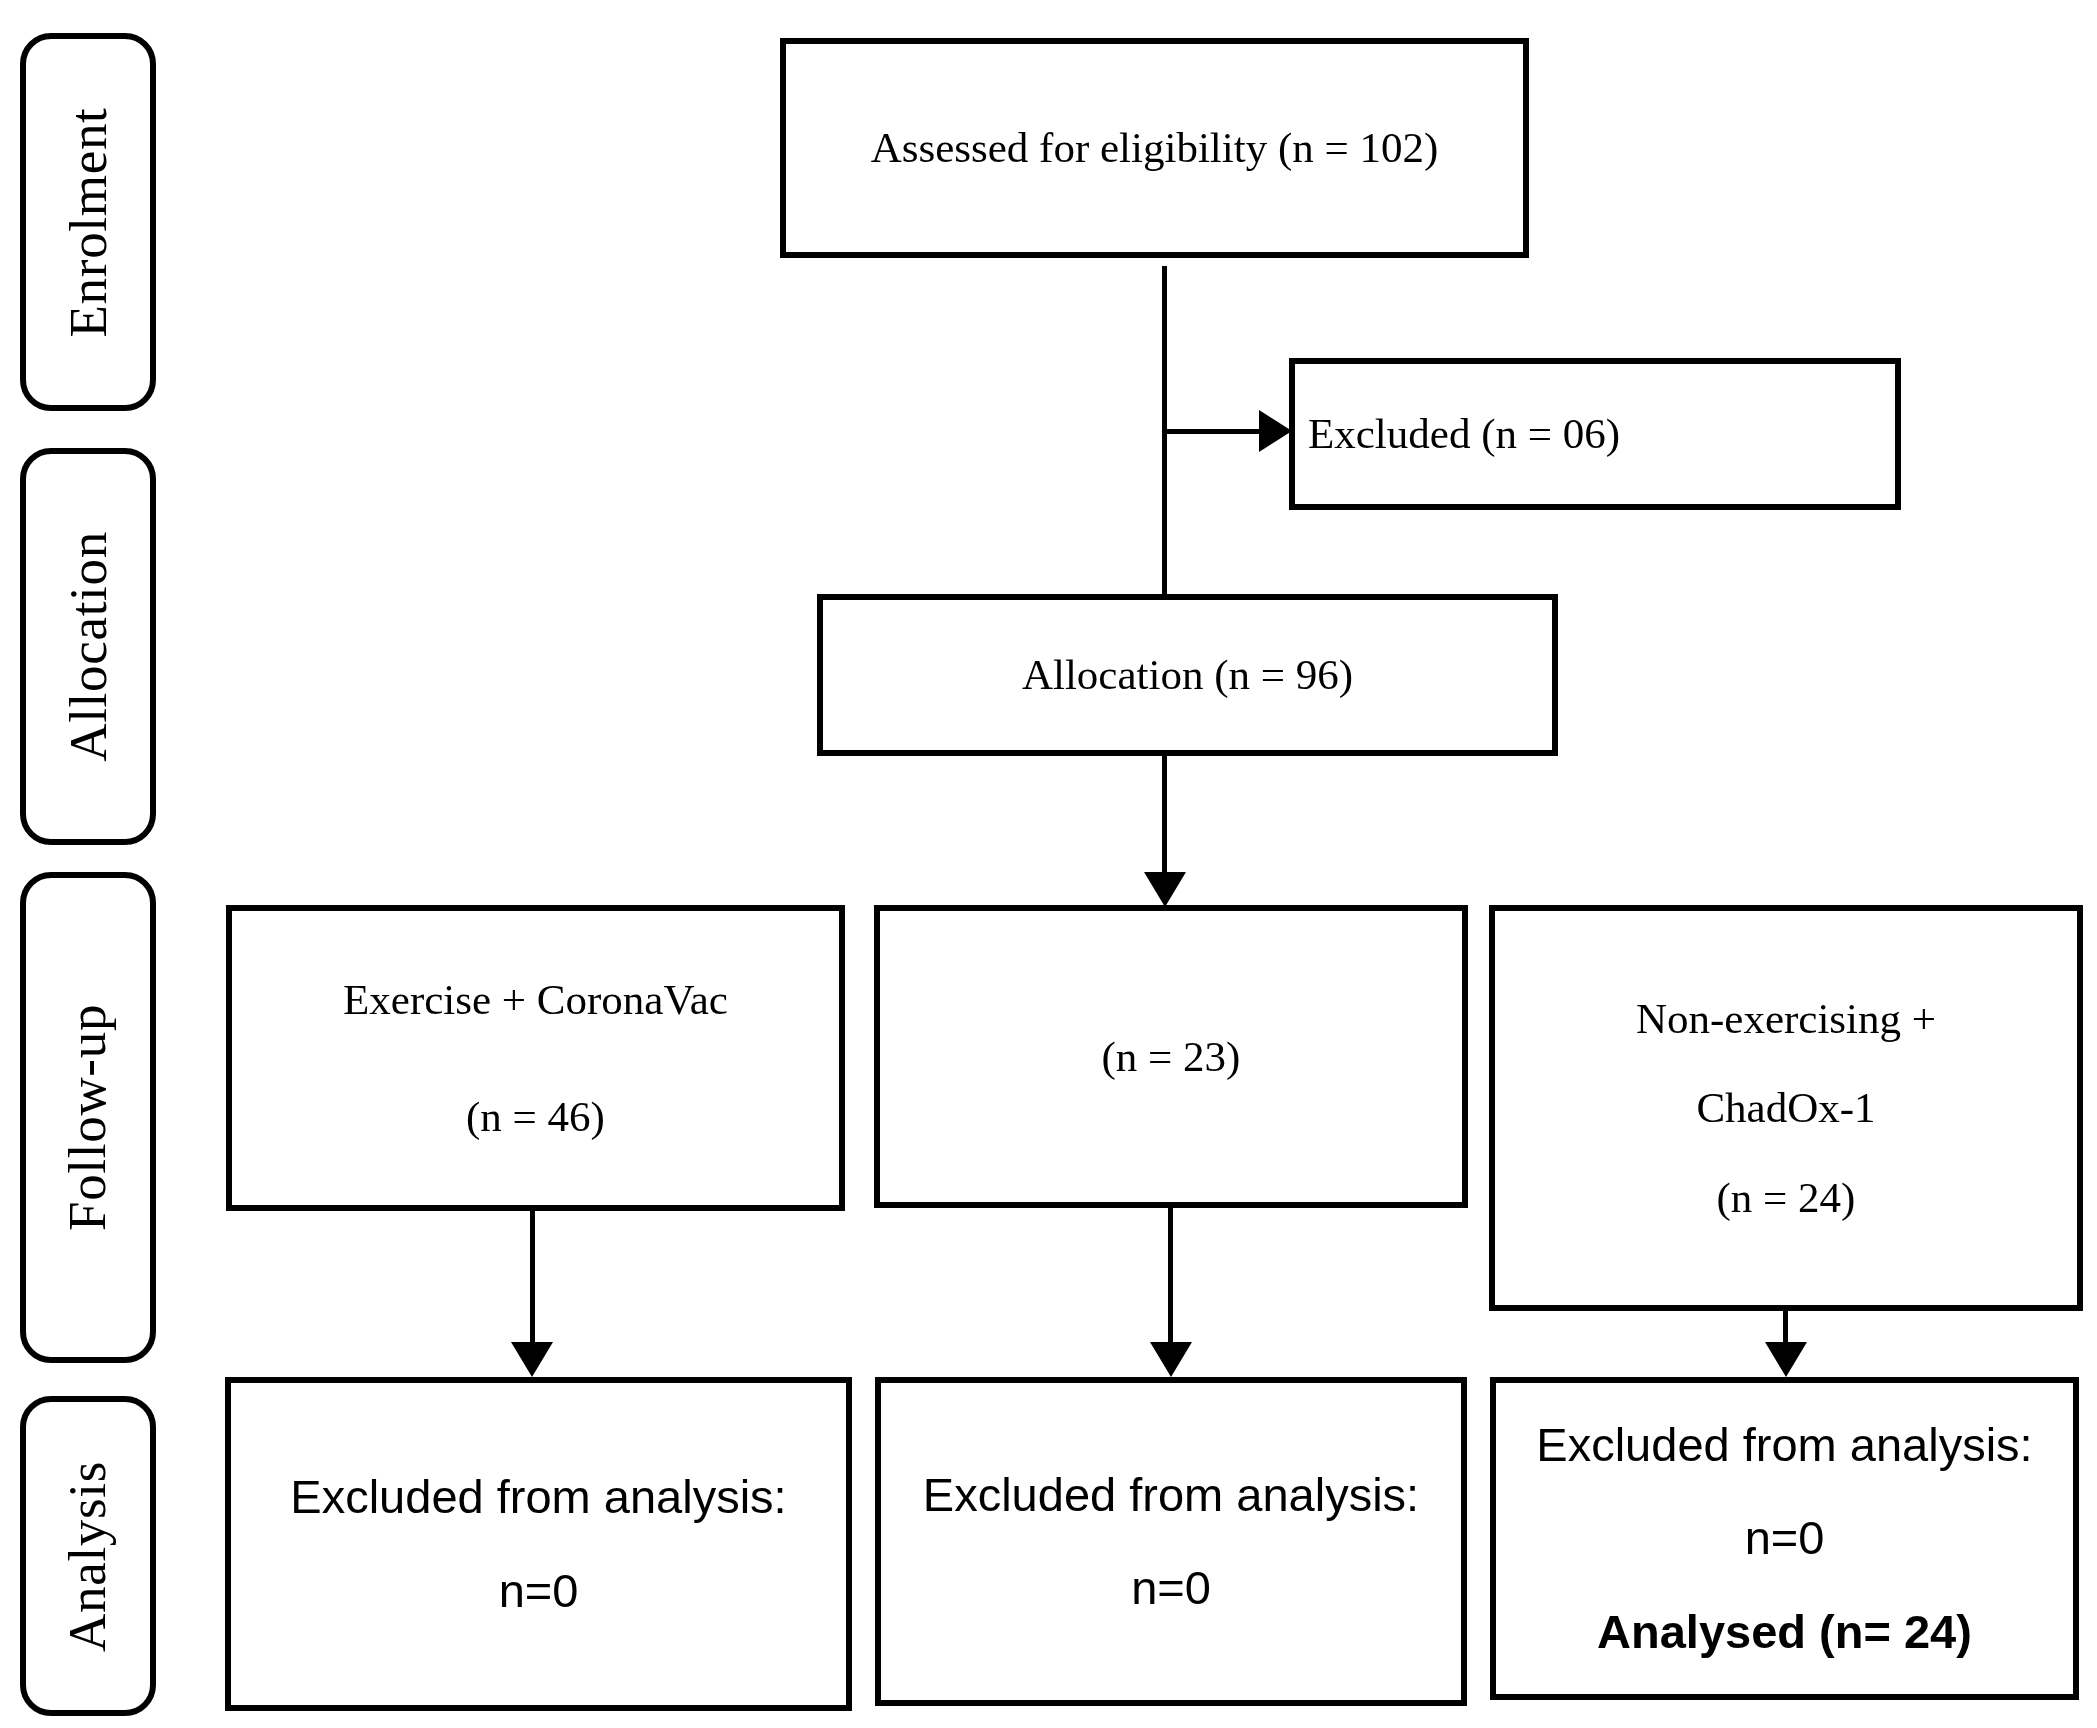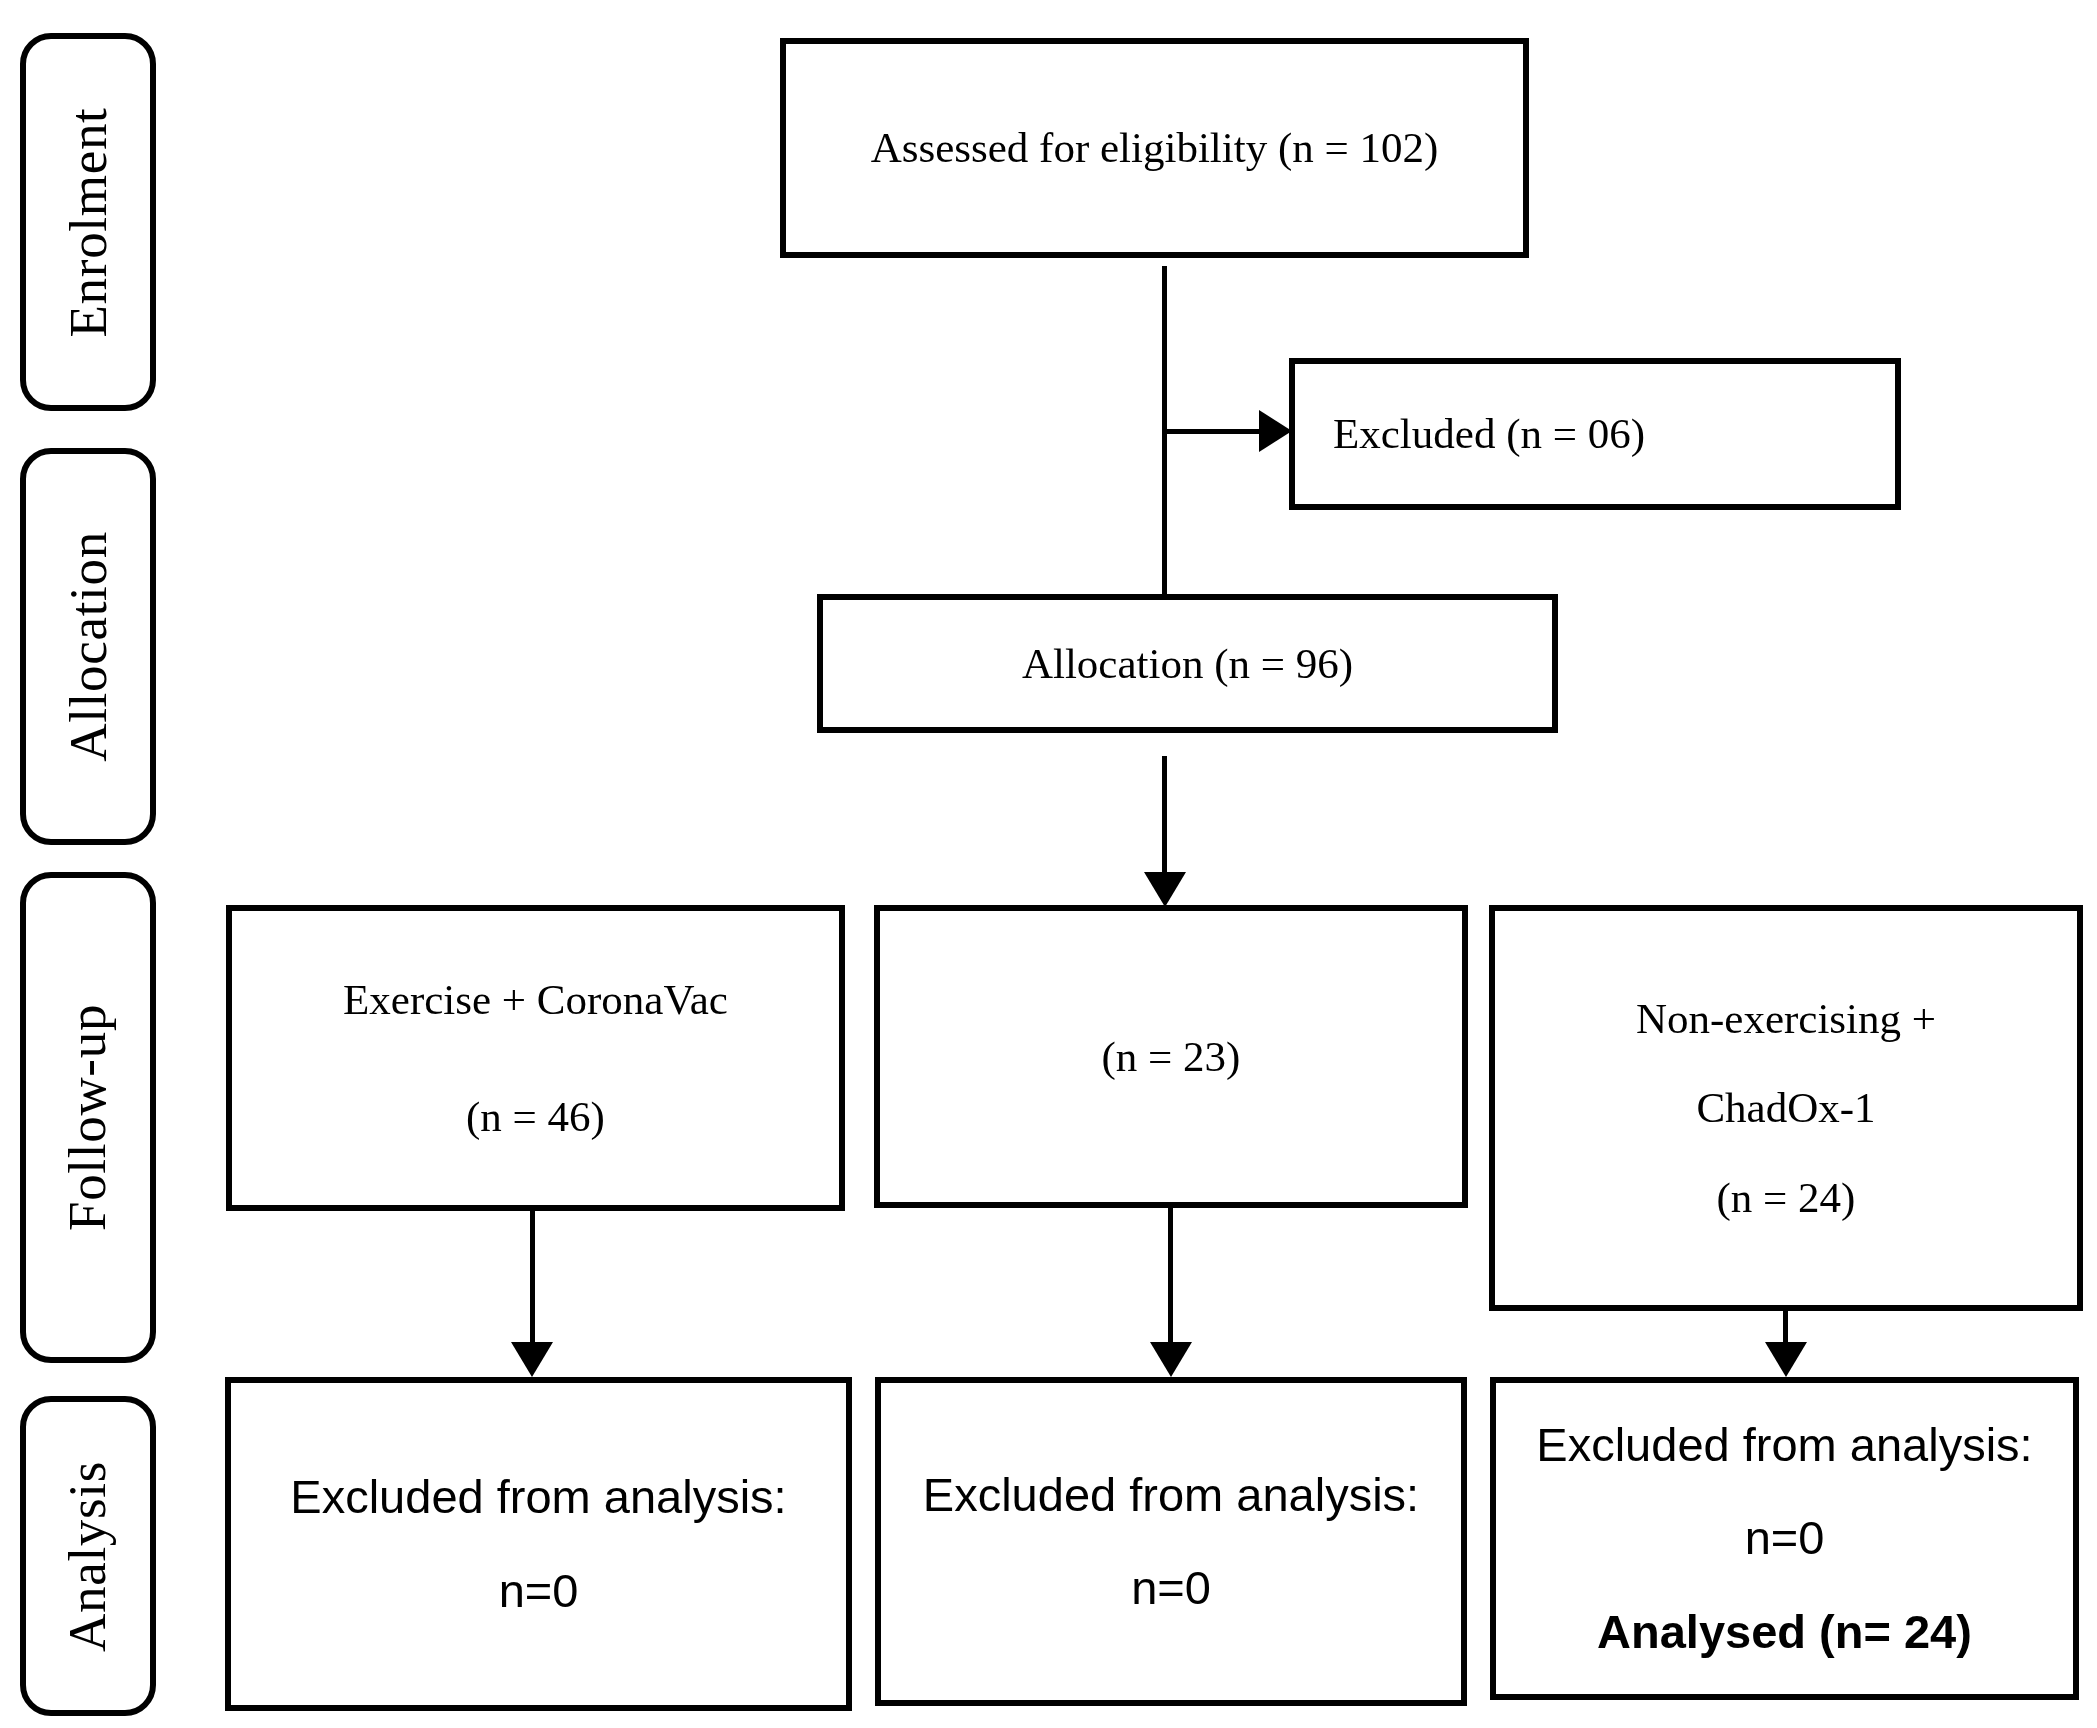--- a/index.html
+++ b/index.html
@@ -76,22 +76,22 @@
   }
 
   
   #stage-enrolment  { top: 33px;   height: 378px; }
   #stage-allocation { top: 448px;  height: 397px; }
   #stage-followup   { top: 872px; height: 491px; }
   #stage-analysis   { top: 1396px; height: 320px; }
 
   
   #box-assessed   { left: 780px; top: 38px;   width: 749px; height: 220px; border-width: 6.7px; }
-  #box-excluded   { left: 1289px; top: 358px;  width: 612px;  height: 152px; justify-content: flex-start; padding-left: 38px; text-align: left; }
-  #box-allocation { left: 817px; top: 594px;  width: 741px; height: 139px; }
+  #box-excluded   { left: 1289px; top: 358px;  width: 612px;  height: 152px; justify-content: flex-start; padding-left: 13px; text-align: left; }
+  #box-allocation { left: 817px; top: 594px;  width: 741px; height: 162px; }
   #box-group1     { left: 226px;  top: 905px; width: 619px;  height: 306px; gap: 67px; }
   #box-group2     { left: 874px; top: 905px; width: 594px;  height: 303px; gap: 67px; }
   #box-group3     { left: 1489px; top: 905px; width: 594px;  height: 406px; gap: 40px; }
   #box-analysis1  { left: 225px;  top: 1377px; width: 627px;  height: 334px; gap: 39px; }
   #box-analysis2  { left: 875px; top: 1377px; width: 592px;  height: 329px; gap: 39px; }
   #box-analysis3  { left: 1490px; top: 1377px; width: 589px;  height: 323px; gap: 39px; }
 
   
   #stem-assessed-allocation { left: 1162px; top: 266px;  height: 330px; }
   #branch-excluded          { left: 1162px; top: 429px;  width: 97px; }

